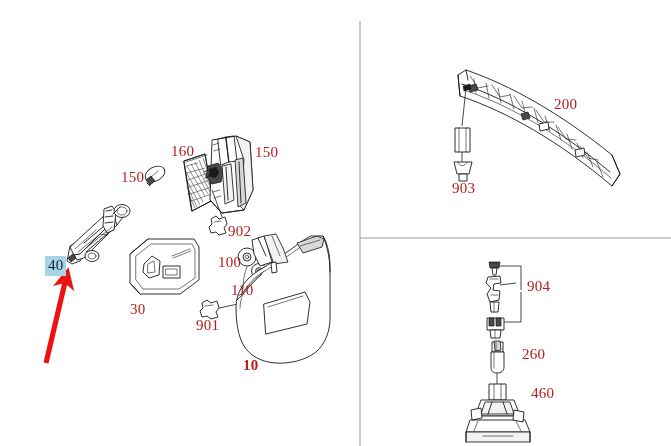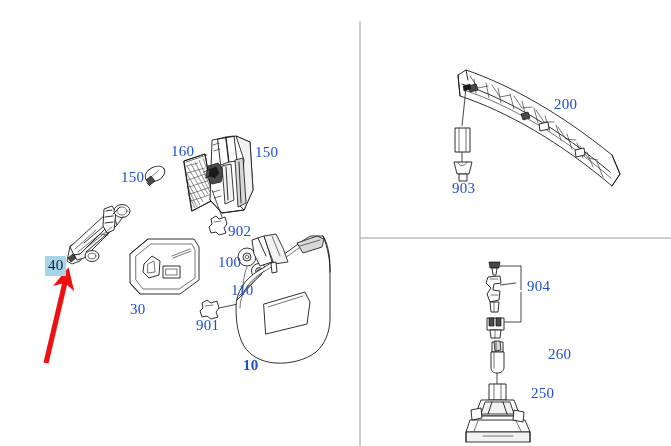--- a/index.html
+++ b/index.html
@@ -78,21 +78,21 @@
   }
   .hatch-line {
     stroke: #333333;
     stroke-width: 0.55;
     fill: none;
   }
   .callout-label {
     position: absolute;
     font-family: "Liberation Serif", "DejaVu Serif", serif;
     font-size: 15px;
-    color: #1d4ed8;
+    color: #b91c1c;
     white-space: nowrap;
     line-height: 1;
     letter-spacing: 0.2px;
   }
   .callout-label.highlighted {
     background: #a6d5ea;
     padding: 2px 3px 3px 3px;
     color: #15232c;
   }
   #annotation-arrow {
@@ -385,18 +385,18 @@
     <span class="callout-label" style="left:196px; top:318px;">901</span>
 
     <span class="callout-label" style="left:243px; top:358px;font-weight:bold;">10</span>
 
     <span class="callout-label" style="left:554px; top:97px;">200</span>
 
     <span class="callout-label" style="left:452px; top:181px;text-align:right;">903</span>
 
     <span class="callout-label" style="left:521px; top:279px;margin-left:6px;">904</span>
 
-    <span class="callout-label" style="left:548px; top:347px;">260</span>
-
-    <span class="callout-label" style="left:531px; top:386px;">250</span>
+    <span class="callout-label" style="left:522px; top:347px;">260</span>
+
+    <span class="callout-label" style="left:531px; top:386px;">460</span>
   </div>
 
 </div>
 
 </body></html>

